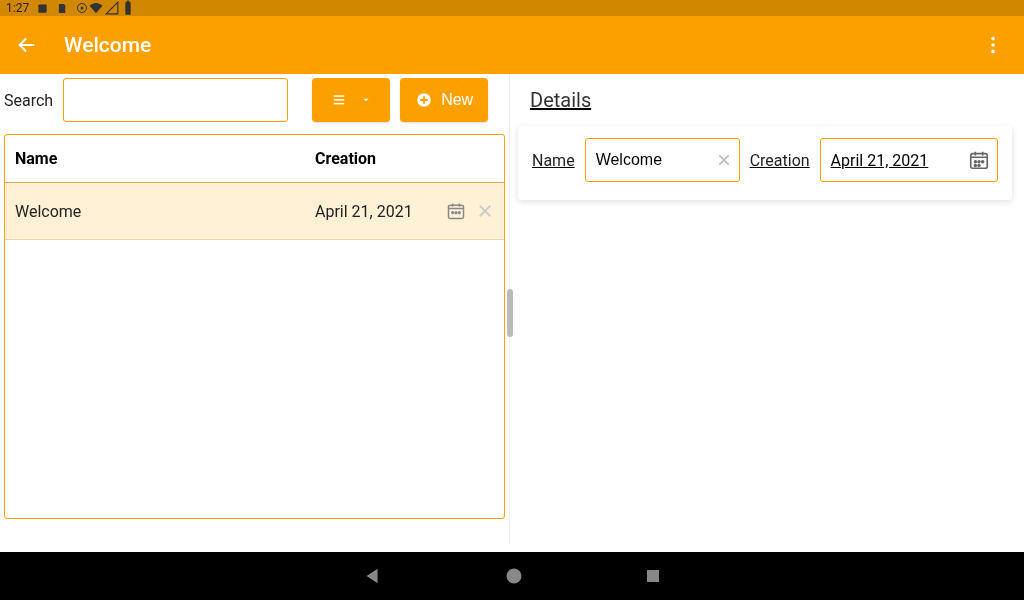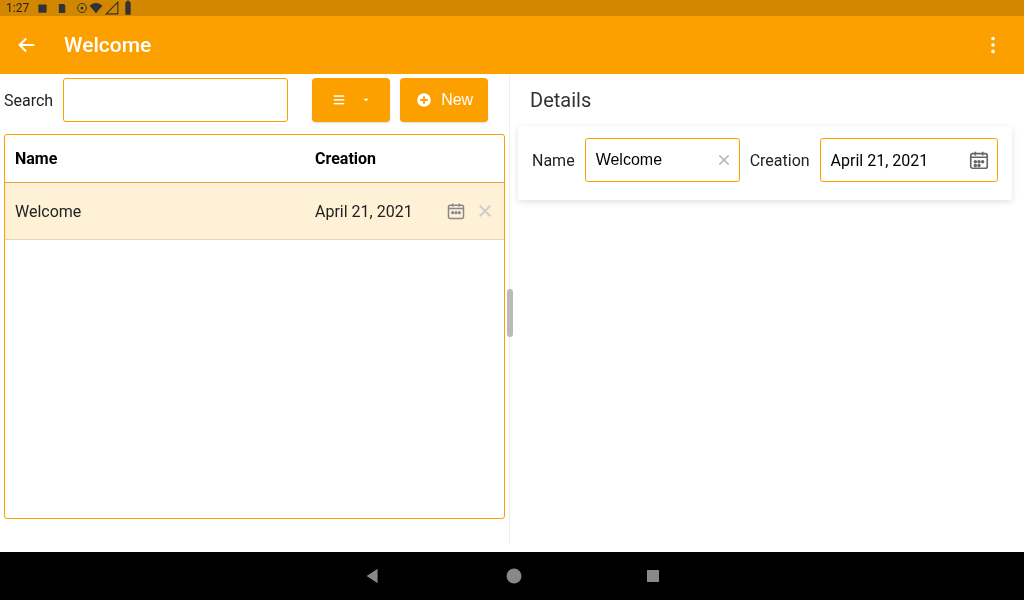--- a/index.html
+++ b/index.html
@@ -8,21 +8,21 @@
   .status-left { display: flex; align-items: center; gap: 6px; }
   .status-right { display: flex; align-items: center; gap: 2px; }
   .status-ico { width: 14px; height: 14px; display: inline-flex; align-items: center; justify-content: center; }
   .app-bar { height: 58px; background: #fca000; display: flex; align-items: center; padding: 0 14px; color: #fff; }
   .app-bar .back { padding: 6px 14px 6px 2px; cursor: pointer; }
   .app-bar .title { font-size: 21px; font-weight: 500; flex: 1; margin-left: 12px; }
   .app-bar .menu { padding: 6px; cursor: pointer; }
   .content { display: flex; height: calc(600px - 24px - 58px - 48px); }
   .left-pane { width: 512px; padding: 4px; position: relative; border-right: 1px solid #eee; }
   .divider-handle { position: absolute; right: -4px; top: 215px; width: 6px; height: 48px; background: #bbb; border-radius: 3px; }
-  .right-pane { flex: 1; padding: 14px 12px 0 20px; }
+  .right-pane { flex: 1; padding: 14px 12px 0 20px; text-decoration: underline; }
   .toolbar { display: flex; align-items: center; gap: 10px; margin-bottom: 12px; }
   .toolbar .lbl { font-size: 16px; color: #222; }
   .search-input { width: 225px; height: 44px; border: 1.5px solid #fca000; border-radius: 3px; padding: 0 10px; font-size: 15px; }
   .btn { height: 44px; border: none; border-radius: 4px; background: #fca000; color: #fff; font-size: 16px; font-weight: 500; display: inline-flex; align-items: center; justify-content: center; cursor: pointer; box-shadow: 0 1px 2px rgba(0,0,0,0.15); }
   .btn-filter { width: 78px; gap: 12px; margin-left: 14px; }
   .btn-new { width: 88px; gap: 8px; }
   .table { border: 1.5px solid #fca000; border-radius: 3px; height: 385px; overflow: hidden; }
   .thead { display: flex; padding: 14px 10px; font-weight: 700; font-size: 16px; border-bottom: 1px solid #e3a44a; }
   .th-name { width: 300px; }
   .th-creation { flex: 1; }

